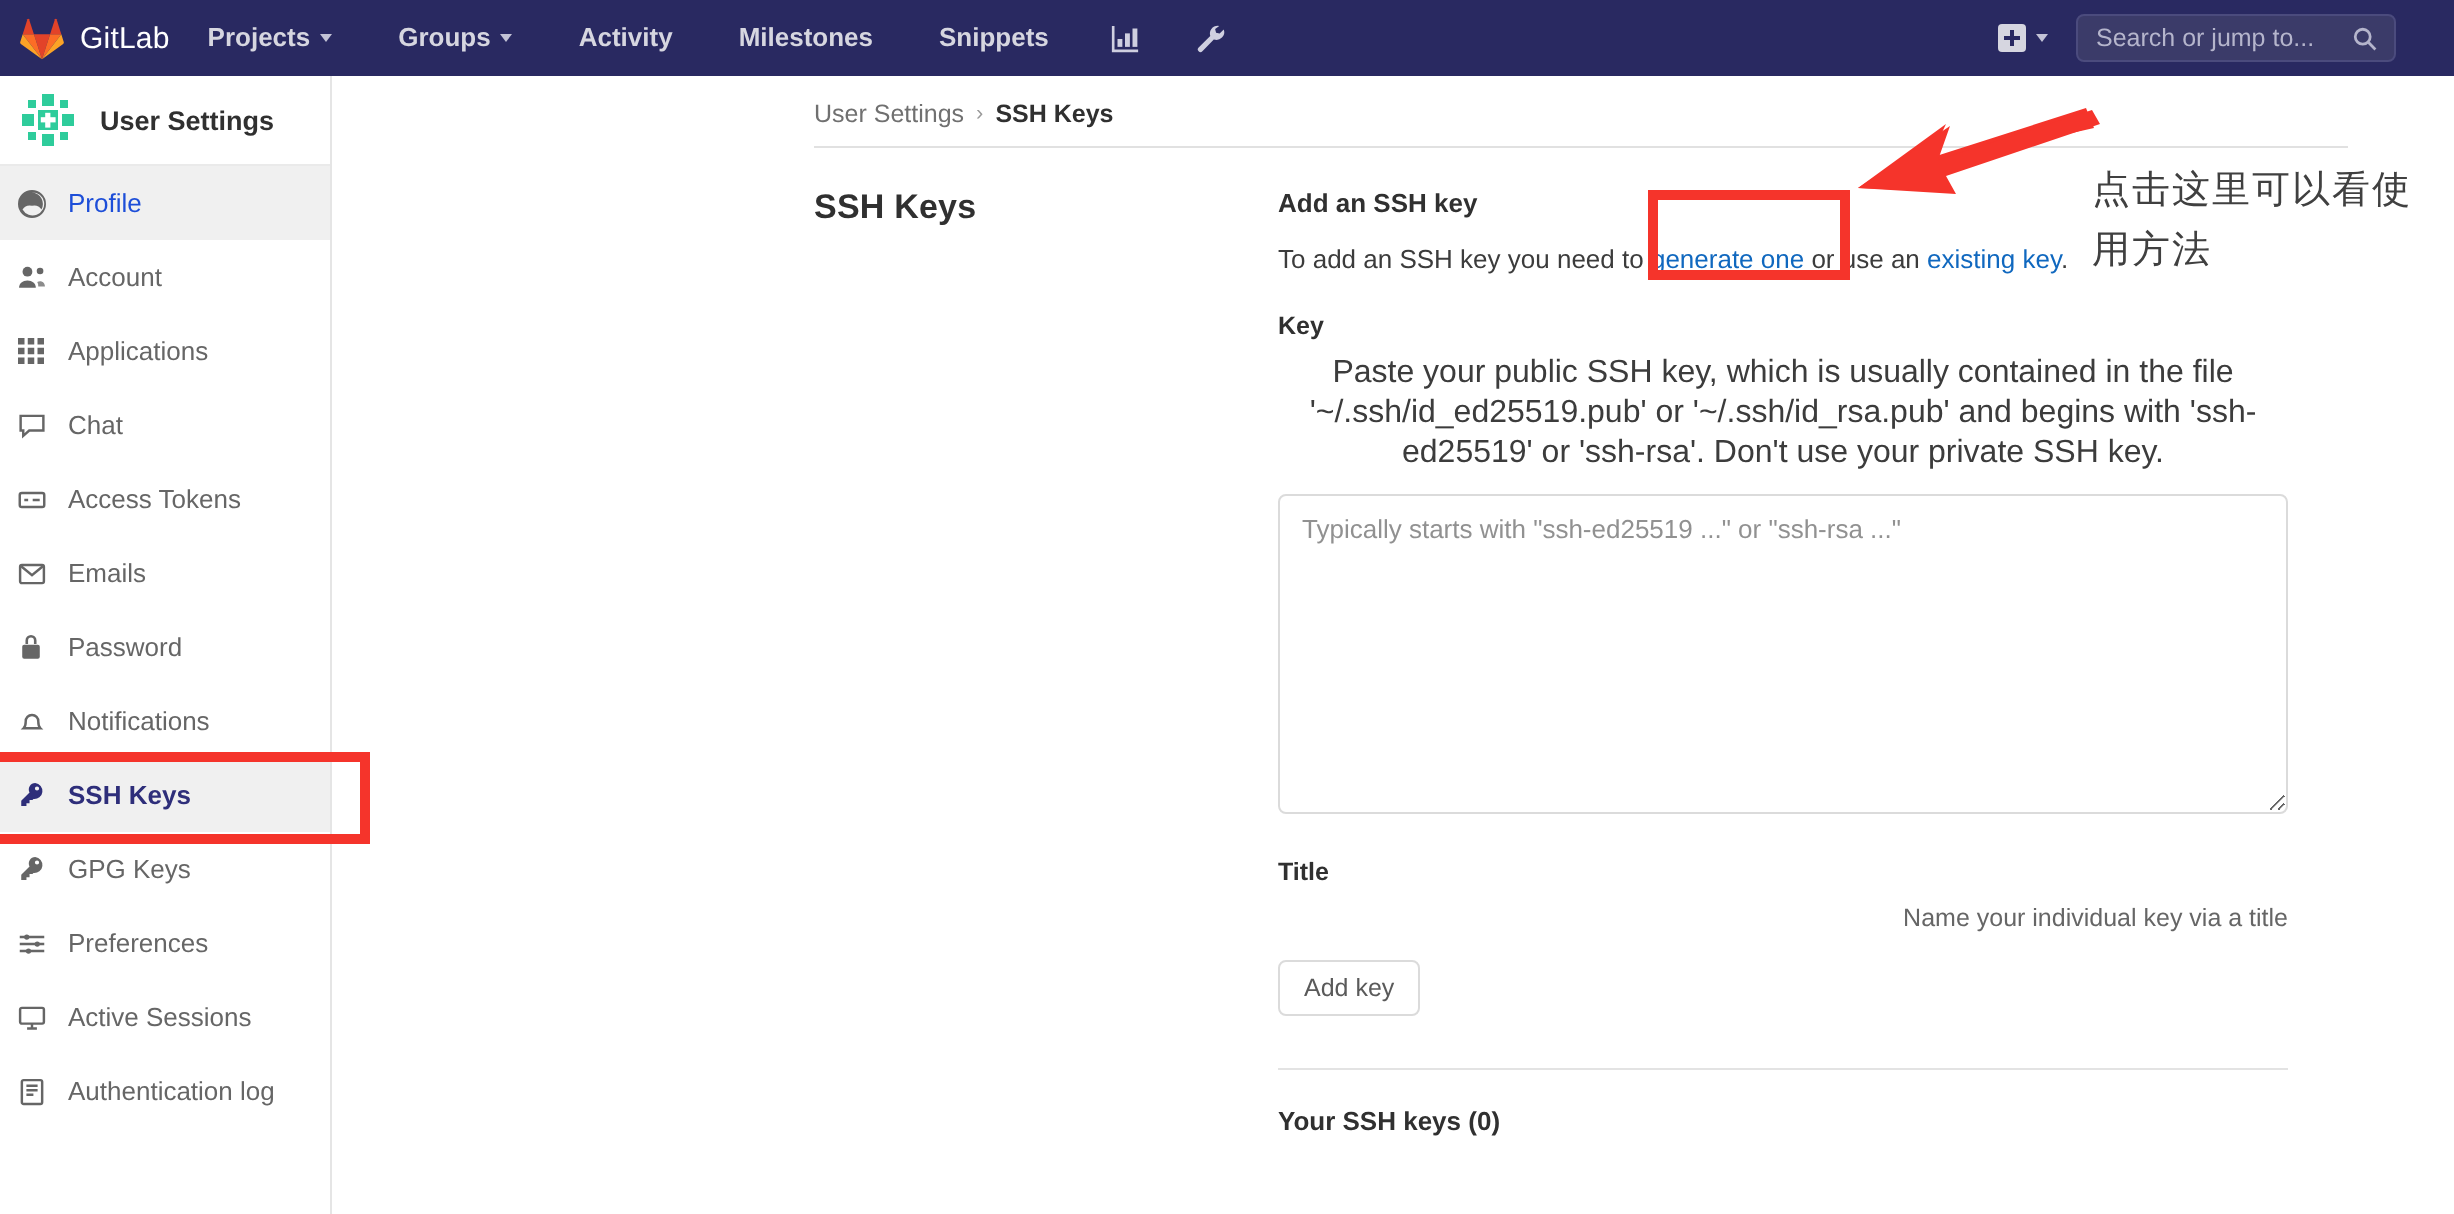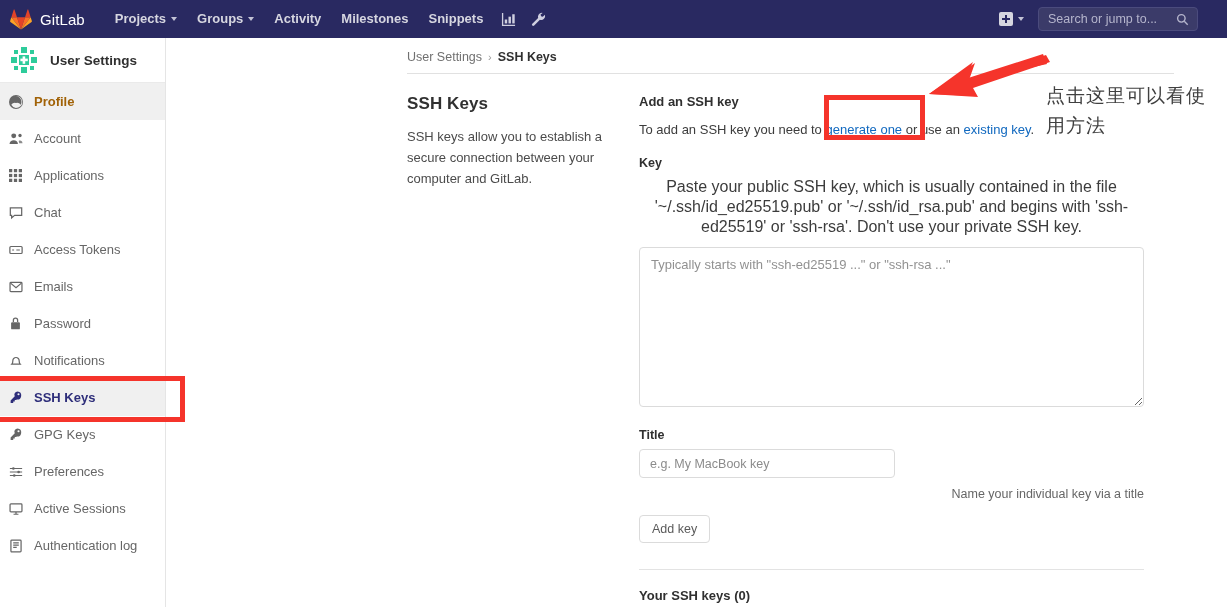--- a/index.html
+++ b/index.html
@@ -18,29 +18,29 @@
   
   .navbar {
     position: absolute; top: 0; left: 0;
     width: 1227px; height: 38px;
     background: #292961;
     display: flex; align-items: center;
     z-index: 20;
   }
   .nav-brand {
     display: flex; align-items: center;
-    margin-left: 10px; margin-right: 20px;
+    margin-left: 10px; margin-right: 9px;
     height: 38px;
   }
   .gl-logo { width: 22px; height: 21px; display: block; }
   .nav-brand-text {
     color: #fff; font-size: 15px; font-weight: 400;
     margin-left: 8px; letter-spacing: .1px;
   }
-  .nav-links { display: flex; align-items: center; height: 38px; }
+  .nav-links { display: flex; align-items: center; height: 38px; gap: 13px; }
   .nav-link {
     color: #d6d6e0; font-size: 13px; font-weight: 600;
     padding: 0 10px; line-height: 38px; cursor: pointer;
     white-space: nowrap; display: flex; align-items: center; height: 38px;
   }
   .caret {
     display: inline-block; margin-left: 5px;
     width: 0; height: 0;
     border-left: 3.5px solid transparent;
     border-right: 3.5px solid transparent;
@@ -110,21 +110,21 @@
     display: flex; align-items: center;
     height: 37px; padding-left: 9px;
     font-size: 13px; color: #666; cursor: pointer;
     white-space: nowrap;
   }
   .sb-item .sb-ico {
     width: 18px; display: flex; align-items: center; justify-content: flex-start;
     flex: none; color: #666;
   }
   .sb-item .sb-label { margin-left: 7px; }
-  .sb-item.current { background: #f0f0f0; color: #a16207; font-weight: bold; }
+  .sb-item.current { background: #f0f0f0; color: #1d4ed8; }
   .sb-item.active-key {
     background: #f0f0f0; color: #2e2e7a; font-weight: 600;
   }
   .sb-item.active-key .sb-ico { color: #2e2e7a; }
 
   
   .content {
     position: absolute; top: 38px; left: 167px;
     width: 1060px; height: 569px;
     background: #fff; overflow: hidden;
@@ -466,36 +466,34 @@
       <span class="bc-link">User Settings</span>
       <span class="bc-sep">›</span>
       <span class="bc-current">SSH Keys</span>
     </div>
     <div class="bc-rule"></div>
 
     <div class="cols">
 
       <div class="col-left">
         <h2 class="page-title">SSH Keys</h2>
-        <p class="page-desc">SSH keys allow you to establish a secure connection between your computer and GitLab.</p>
       </div>
 
       <div class="col-right">
 
         <h3 class="sec-title">Add an SSH key</h3>
 
         <p class="sec-text"><span>To add an SSH key you need to </span><a href="#">generate one</a><span> or use an </span><a href="#">existing key</a><span>.</span></p>
 
         <div class="field-label">Key</div>
         <p class="help-text">Paste your public SSH key, which is usually contained in the file '~/.ssh/id_ed25519.pub' or '~/.ssh/id_rsa.pub' and begins with 'ssh-ed25519' or 'ssh-rsa'. Don't use your private SSH key.</p>
 
         <textarea class="key-textarea" placeholder="Typically starts with &quot;ssh-ed25519 ...&quot; or &quot;ssh-rsa ...&quot;" style=""></textarea>
 
         <div class="field-label" style="margin-top:17px;">Title</div>
-        <input class="title-input" type="text" placeholder="e.g. My MacBook key" style="">
         <div class="hint">Name your individual key via a title</div>
 
         <button class="btn-add">Add key</button>
 
         <div class="hr-keys"></div>
 
         <div class="keys-title">Your SSH keys (0)</div>
         
 
       </div>

